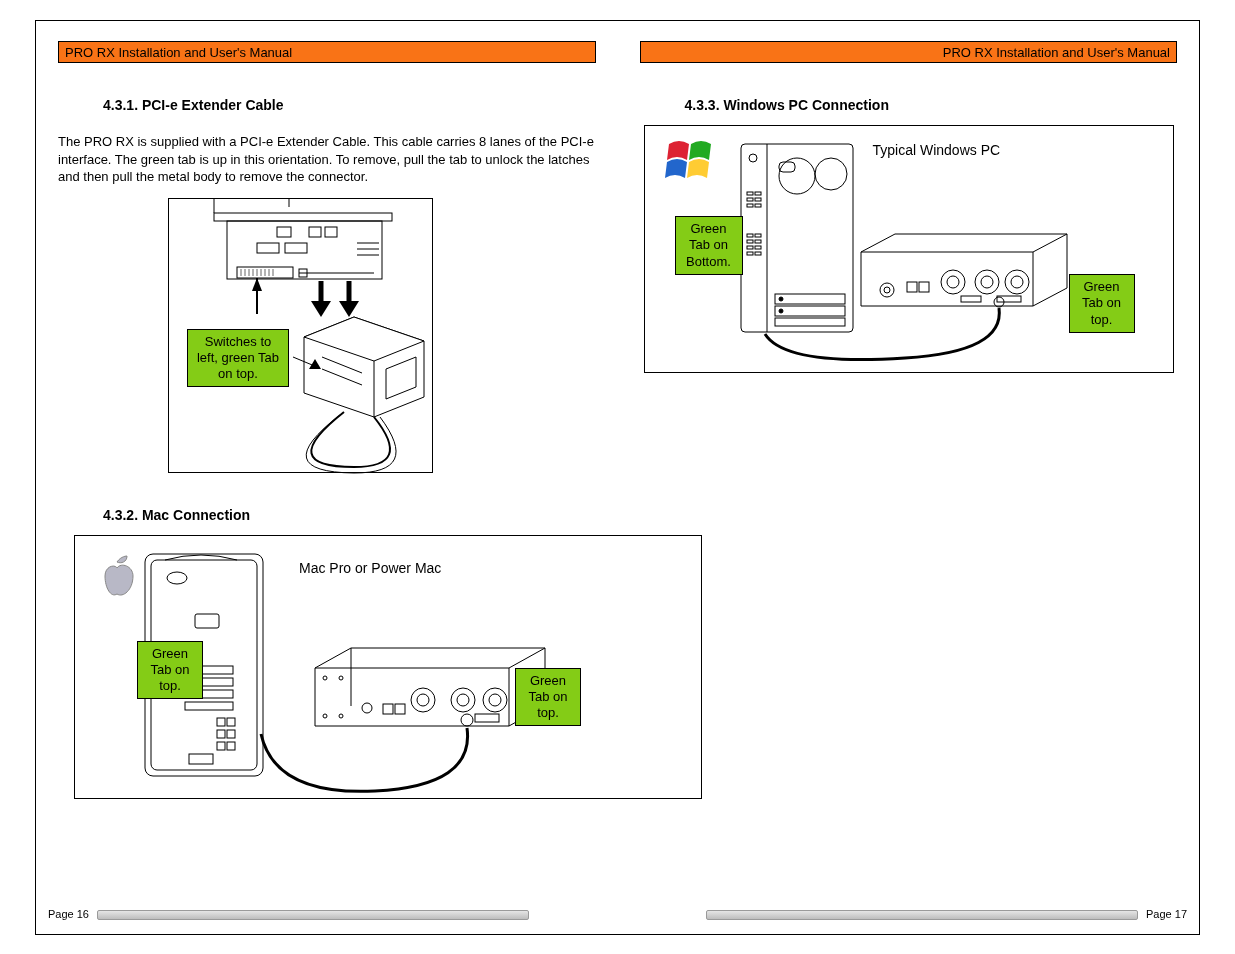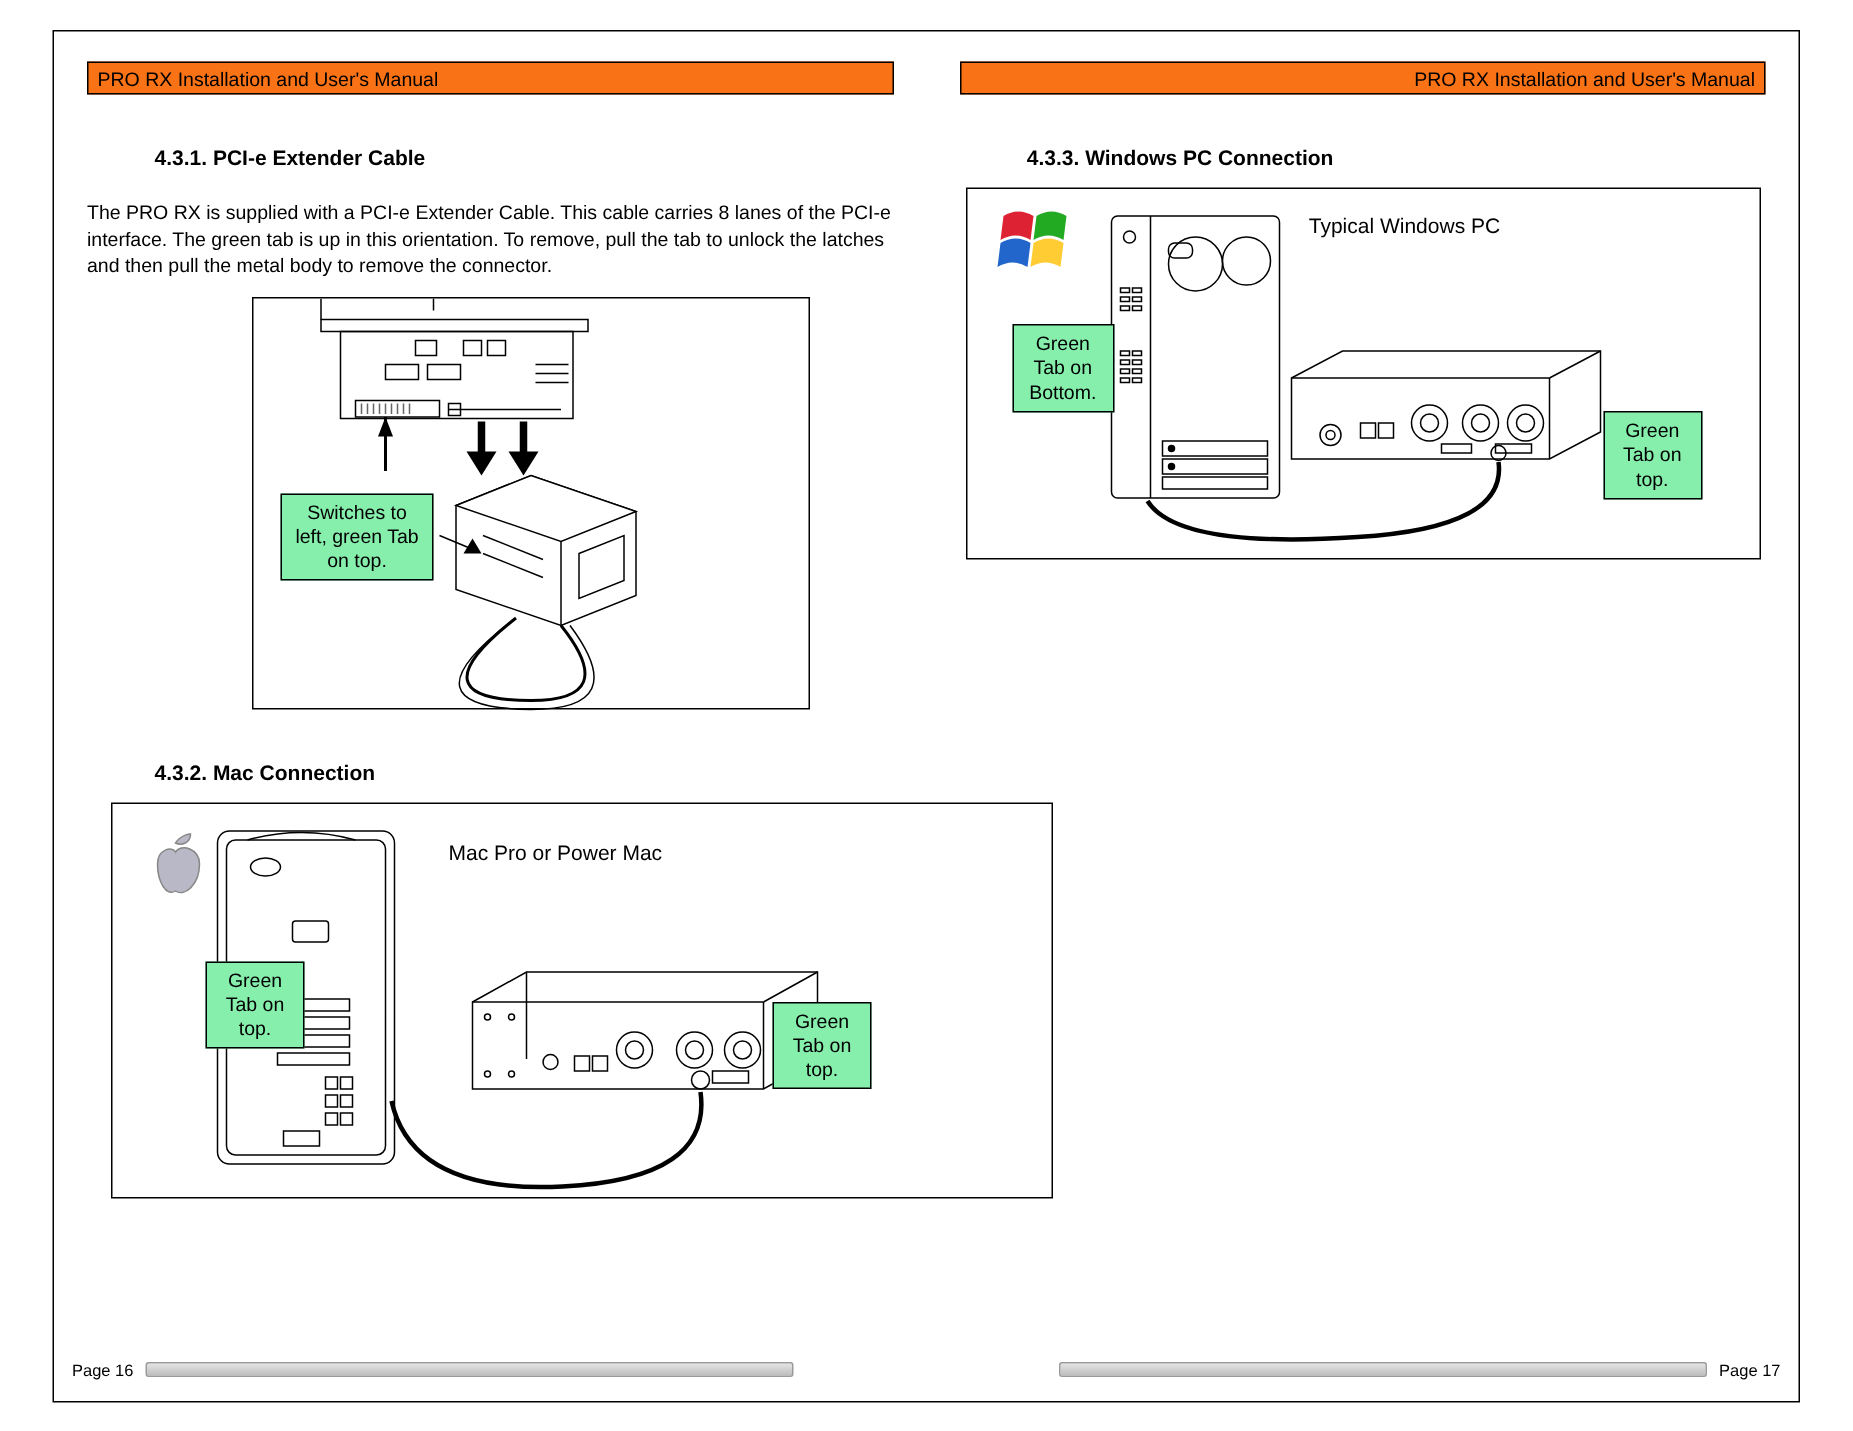--- a/index.html
+++ b/index.html
@@ -56,43 +56,43 @@
     font-size: 13px;
     line-height: 1.35;
     margin: 20px 0 0 0;
   }
   .figure-box {
     border: 1px solid #000;
     position: relative;
     margin-top: 12px;
     box-sizing: border-box;
   }
-  .figure-431 { width: 372px; height: 275px; margin-left: 110px; }
+  .figure-431 { width: 265px; height: 275px; margin-left: 110px; }
   .figure-432 { width: 628px; height: 264px; margin-left: 16px; }
   .figure-433 { width: 530px; height: 248px; margin-left: 4px; }
   .callout {
     position: absolute;
-    background: #86efac;
+    background: #84cc16;
     border: 1px solid #000;
     font-size: 13px;
     text-align: center;
     padding: 4px 6px;
     line-height: 1.25;
   }
   .diagram-label {
     position: absolute;
     font-size: 14px;
     font-family: Arial, sans-serif;
   }
   .footer {
     position: absolute;
     bottom: 14px;
     font-size: 11px;
     display: flex;
-    align-items: flex-start;
+    align-items: flex-end;
   }
   .footer-left { left: 12px; }
   .footer-right { right: 12px; flex-direction: row-reverse; }
   .footer-bar {
     width: 430px;
     height: 8px;
     border: 1px solid #9a9a9a;
     background: linear-gradient(to bottom, #e5e5e5, #bdbdbd);
     border-radius: 2px;
     margin: 0 8px;

